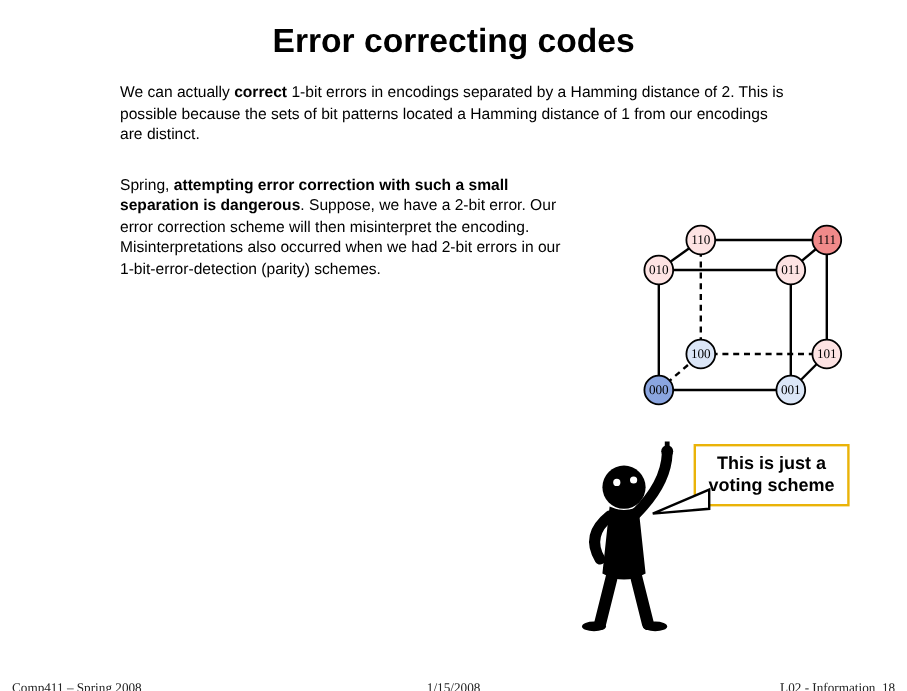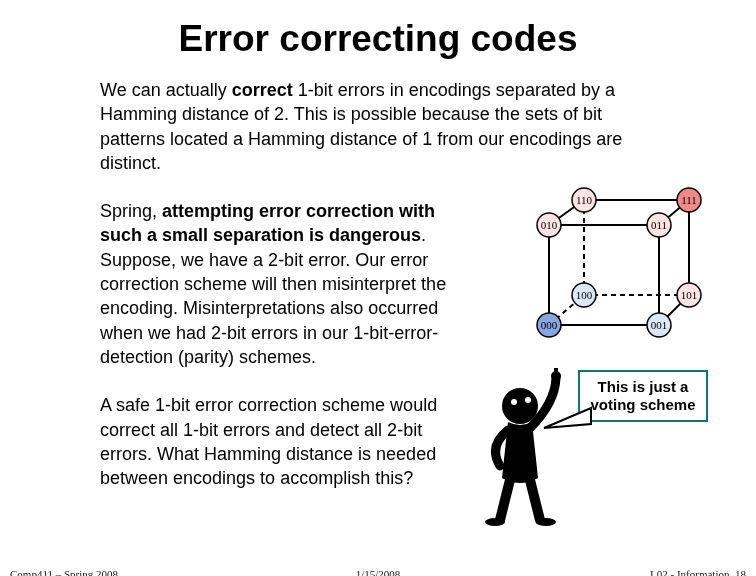--- a/index.html
+++ b/index.html
@@ -12,26 +12,26 @@
     color: #000;
   }
   .slide {
     width: 756px;
     height: 576px;
     position: relative;
     padding: 18px 40px 0 40px;
   }
   h1.title {
     text-align: center;
-    font-size: 37px;
+    font-size: 28px;
     font-weight: bold;
     margin-bottom: 18px;
   }
   .body-text {
-    font-size: 18px;
+    font-size: 13px;
     line-height: 1.35;
     margin-left: 60px;
     margin-right: 60px;
   }
   .para1 { margin-bottom: 24px; width: 560px; }
   .para2 { margin-bottom: 24px; width: 380px; }
   .para3 { width: 360px; }
   .bold { font-weight: bold; }
 
   
@@ -52,21 +52,21 @@
     text-anchor: middle;
     dominant-baseline: central;
   }
 
   
   .speech {
     position: absolute;
     right: 48px;
     top: 370px;
     width: 130px;
-    border: 2px solid #0f766e;
+    border: 2px solid #eab308;
     background: #fff;
     font-family: Arial, sans-serif;
     font-size: 15px;
     font-weight: bold;
     text-align: center;
     padding: 6px 6px;
     line-height: 1.2;
   }
 
   
@@ -99,21 +99,20 @@
   <h1 class="title">Error correcting codes</h1>
 
   <p class="body-text para1">
     <span>We can actually </span><span class="bold">correct</span><span> 1-bit errors in encodings separated by a Hamming distance of 2. This is possible because the sets of bit patterns located a Hamming distance of 1 from our encodings are distinct.</span>
   </p>
 
   <p class="body-text para2">
     <span>Spring, </span><span class="bold">attempting error correction with such a small separation is dangerous</span><span>. Suppose, we have a 2-bit error. Our error correction scheme will then misinterpret the encoding. Misinterpretations also occurred when we had 2-bit errors in our 1-bit-error-detection (parity) schemes.</span>
   </p>
 
-  <p class="body-text para3">A safe 1-bit error correction scheme would correct all 1-bit errors and detect all 2-bit errors. What Hamming distance is needed between encodings to accomplish this?</p>
 
   <div class="cube">
     <svg width="170" height="155">
 
       <line x1="55" y1="100" x2="160" y2="100" stroke="#000" stroke-width="2" stroke-dasharray="5,4"></line>
       <line x1="55" y1="5" x2="55" y2="100" stroke="#000" stroke-width="2" stroke-dasharray="5,4"></line>
       <line x1="20" y1="130" x2="55" y2="100" stroke="#000" stroke-width="2" stroke-dasharray="5,4"></line>
 
       <line x1="20" y1="30" x2="130" y2="30" stroke="#000" stroke-width="2"></line>
       <line x1="20" y1="130" x2="130" y2="130" stroke="#000" stroke-width="2"></line>

